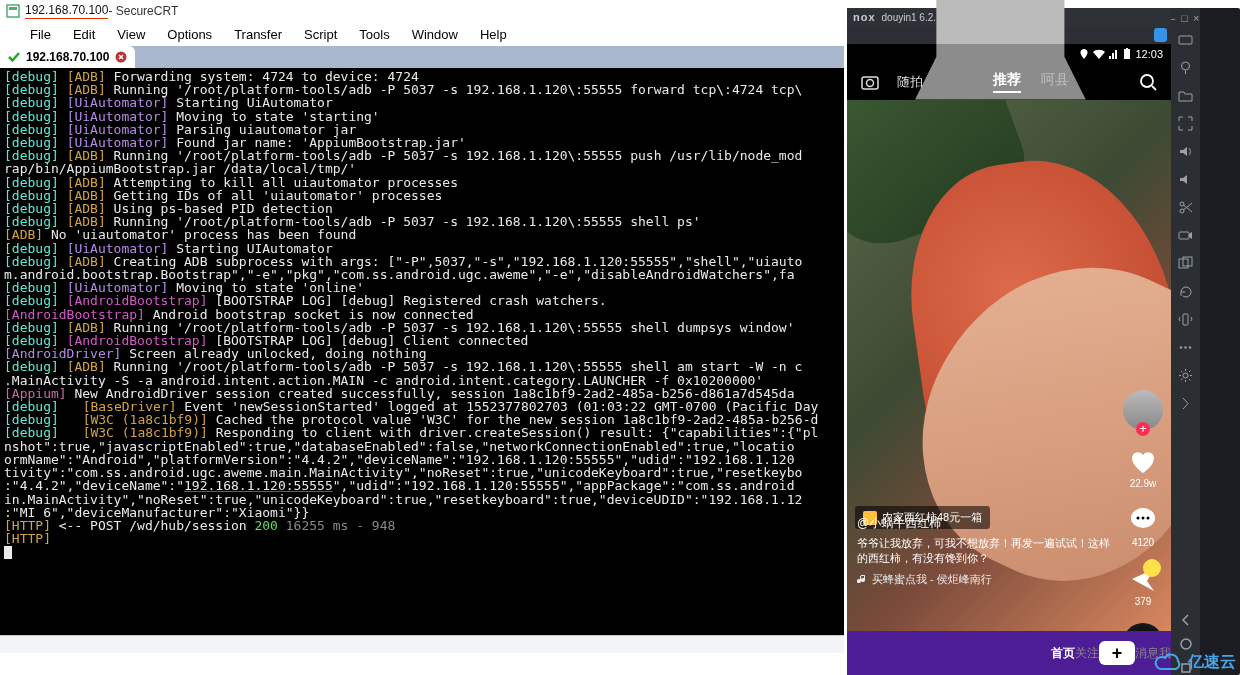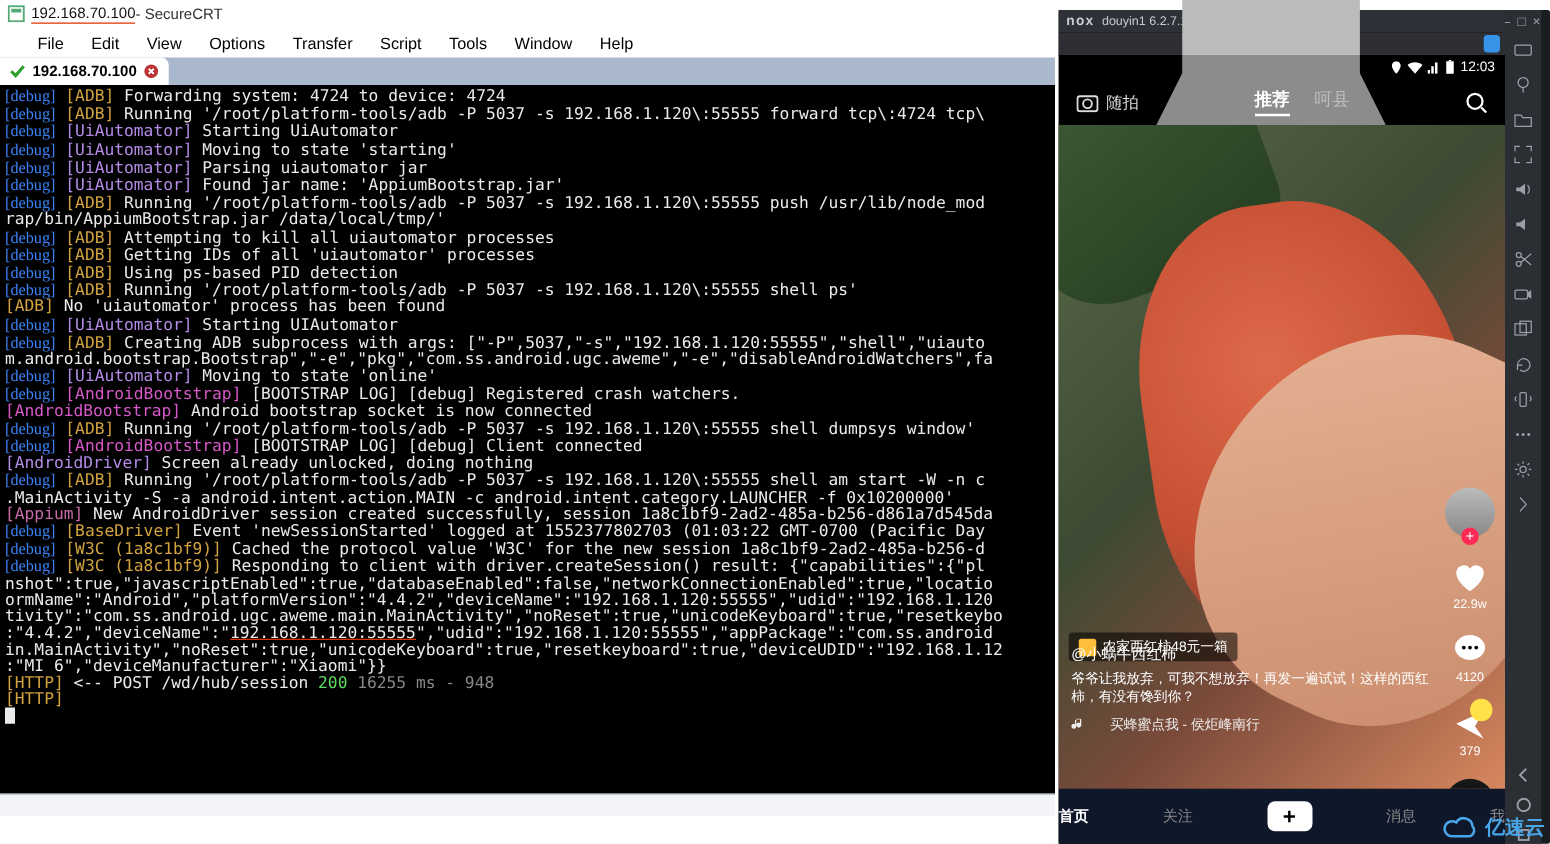--- a/index.html
+++ b/index.html
@@ -9,74 +9,74 @@
 .crt { position:absolute; top:0; left:0; width:844px; height:675px; display:flex; flex-direction:column; }
 .titlebar { height:22px; display:flex; align-items:center; padding:0 6px; font-size:12px; color:#333; background:#fff; }
 .titlebar .hl { color:#111; border-bottom:1.5px solid #d30; padding-bottom:1px; }
 .titlebar svg { margin-right:5px; }
 .menubar { height:24px; display:flex; align-items:center; padding:0 20px; gap:2px; font-size:13px; color:#000; }
 .menubar span { padding:2px 10px; }
 .tabbar { height:22px; background:#a9b8cc; display:flex; align-items:center; }
 .tab { height:22px; background:#fff; display:flex; align-items:center; padding:0 8px; font-size:12px; font-weight:bold; color:#000; border-top-right-radius:6px; gap:6px; }
 .tab svg { width:12px; height:12px; }
 .terminal { flex:1; background:#000; color:#eaeaea; font-family:Consolas,monospace; font-size:13px; line-height:13.2px; padding:2px 4px; overflow:hidden; white-space:pre; }
-.terminal .d { color:#3b82f6;font-family:Liberation Serif, serif; }
+.terminal .d { color:#5eead4; }
 .terminal .a { color:#d3a33f; }
 .terminal .u { color:#b48be6; }
 .terminal .ab{ color:#d658c9; }
 .terminal .ap{ color:#c96aa8; }
-.terminal .w { color:#d3a33f; }
+.terminal .w { color:#d3a33f;margin-left:16px; }
 .terminal .ad{ color:#b48be6; }
 .terminal .h { color:#d3a33f; }
 .terminal .ok{ color:#5fdc5f; }
 .terminal .dim{ color:#888; }
 .terminal .rl{ text-decoration:underline; text-decoration-color:#d30; }
 .terminal .cur{ display:inline-block; width:8px; height:13px; background:#eaeaea; vertical-align:middle; }
 .sendbar { height:22px; border-top:1px solid #8fa3bf; background:linear-gradient(#e8f0f8,#dfe8f4); font-size:12px; color:#333; display:flex; align-items:center; padding:0 6px; }
 .statusbar { height:18px; border-top:1px solid #c0c8d6; background:#f2f4f8; }
 .bottomedge { height:22px; background:#fff; }
 
 
 .emu { position:absolute; top:8px; left:847px; width:393px; height:667px; background:#1b1d22; border-radius:2px; display:flex; }
-.device { width:357px; height:100%; display:flex; flex-direction:column; background:#000; position:relative; }
+.device { width:324px; height:100%; display:flex; flex-direction:column; background:#000; position:relative; }
 .sidebar { width:29px; background:#2b2e33; display:flex; flex-direction:column; align-items:center; padding-top:2px; gap:6px; }
 .sidebar .winbtns { display:flex; gap:3px; height:12px; align-items:center; }
 .sidebar .winbtns span { width:9px; height:9px; color:#9da2ab; font-size:11px; }
 .sidebar .ico { width:22px; height:22px; display:flex; justify-content:center; align-items:center; color:#9aa0aa; }
 .sidebar .ico svg { width:15px; height:15px; }
 .emu-title { height:18px; background:#2e3137; color:#c7ccd4; font-size:10px; display:flex; align-items:center; padding:0 6px; gap:6px; }
 .emu-title .nox { font-weight:bold; font-size:11px; letter-spacing:1px; }
 .topicons { height:18px; background:#2d2f34; color:#ddd; display:flex; align-items:center; padding:0 4px; gap:4px; font-size:11px; }
 .topicons .sq { width:14px; height:14px; border-radius:3px; background:#3693e8; display:inline-block;}
 .statusline { height:20px; display:flex; justify-content:space-between; align-items:center; padding:0 8px; font-size:11px; color:#fff; background:rgba(0,0,0,.25);}
 .statusline .r { display:flex; gap:4px; align-items:center; }
 .toptabs { height:36px; display:flex; align-items:center; justify-content:space-between; padding:0 14px; background:rgba(0,0,0,.25); }
-.toptabs .left { display:flex; gap:6px; align-items:center; color:#ddd; font-size:13px; }
+.toptabs .left { display:flex; gap:18px; align-items:center; color:#ddd; font-size:13px; }
 .toptabs .mid { display:flex; gap:20px; }
 .toptabs .mid span { color:#bdbdbd; font-size:14px; }
 .toptabs .mid span.active { color:#fff; font-weight:bold; border-bottom:2px solid #fff; padding-bottom:2px; }
 .video { flex:1; position:relative; overflow:hidden; background:linear-gradient(135deg,#5a6b4a 0%,#3d4a33 40%,#7a4a3a 65%,#d8875f 100%);}
 .thumb { position:absolute; left:70px; top:60px; width:260px; height:360px; background:radial-gradient(circle at 40% 35%,#dd6a4a 0%,#c54f33 55%,#6a3b2c 100%); border-radius:40% 50% 45% 40%; transform:rotate(-8deg);}
 .skin  { position:absolute; right:-40px; top:160px; width:280px; height:320px; background:linear-gradient(145deg,#e8b597,#c88a6a); border-radius:60% 40% 50% 50%; transform:rotate(25deg);}
 .leaf  { position:absolute; left:-30px; top:-30px; width:200px; height:160px; background:linear-gradient(160deg,#3a5832,#223a1e); transform:rotate(-20deg); opacity:.9; border-radius:30%; }
 .actions { position:absolute; right:8px; top:290px; display:flex; flex-direction:column; gap:16px; align-items:center; }
 .act { display:flex; flex-direction:column; align-items:center; gap:2px; color:#fff; font-size:10px; }
 .act .circ { width:40px; height:40px; border-radius:50%; background:#fff; display:flex; justify-content:center; align-items:center; position:relative; }
 .act .plus { position:absolute; bottom:-6px; left:13px; width:14px; height:14px; border-radius:50%; background:#fe2c55; color:#fff; font-size:12px; display:flex; justify-content:center; align-items:center; }
 .act svg { width:30px; height:30px; fill:#fff; }
 .act.music .circ { width:40px; height:40px; background:radial-gradient(circle,#333 40%,#111 42%,#222 100%); }
 .banner { position:absolute; left:8px; bottom:102px; background:rgba(0,0,0,.55); border-radius:3px; padding:4px 8px; font-size:11px; color:#fff; display:flex; align-items:center; gap:5px;}
 .banner .cart{ width:14px; height:14px; background:#ffbf3c; border-radius:2px; display:inline-block;}
 .caption { position:absolute; left:10px; bottom:44px; right:60px; color:#fff; }
 .caption .auth { font-size:12px; margin-bottom:4px; }
 .caption .txt { font-size:11px; line-height:15px; }
-.caption .song { font-size:11px; margin-top:6px; display:flex; align-items:center; gap:20px; color:#eee;}
+.caption .song { font-size:11px; margin-top:6px; display:flex; align-items:center; gap:4px; color:#eee;}
 .caption .song svg{ width:11px; height:11px; fill:#eee; }
 .ybubble { position:absolute; right:10px; bottom:54px; width:18px; height:18px; border-radius:50%; background:#ffe14a; }
-.navbar { height:44px; background:#0f172a; display:flex; justify-content:space-between; align-items:center; }
+.navbar { height:44px; background:#4c1d95; display:flex; justify-content:flex-end; align-items:center; }
 .navbar span { font-size:12px; color:#888; }
 .navbar span.active { color:#fff; font-weight:bold; }
 .navbar .plusbtn { width:36px; height:24px; border-radius:6px; background:#fff; color:#000; font-size:18px; font-weight:bold; display:flex; justify-content:center; align-items:center; }
 .softkeys { width:29px; position:absolute; right:0; bottom:6px; display:flex; flex-direction:column; gap:10px; align-items:center;}
 .softkeys svg { width:14px; height:14px; stroke:#9aa0aa; fill:none; stroke-width:1.5; }
 
 
 .corner { position:absolute; right:4px; bottom:2px; font-size:16px; color:#48a5e8; font-weight:bold; display:flex; align-items:center; gap:4px;}
 .corner svg{ width:30px; height:20px; }
 </style>

